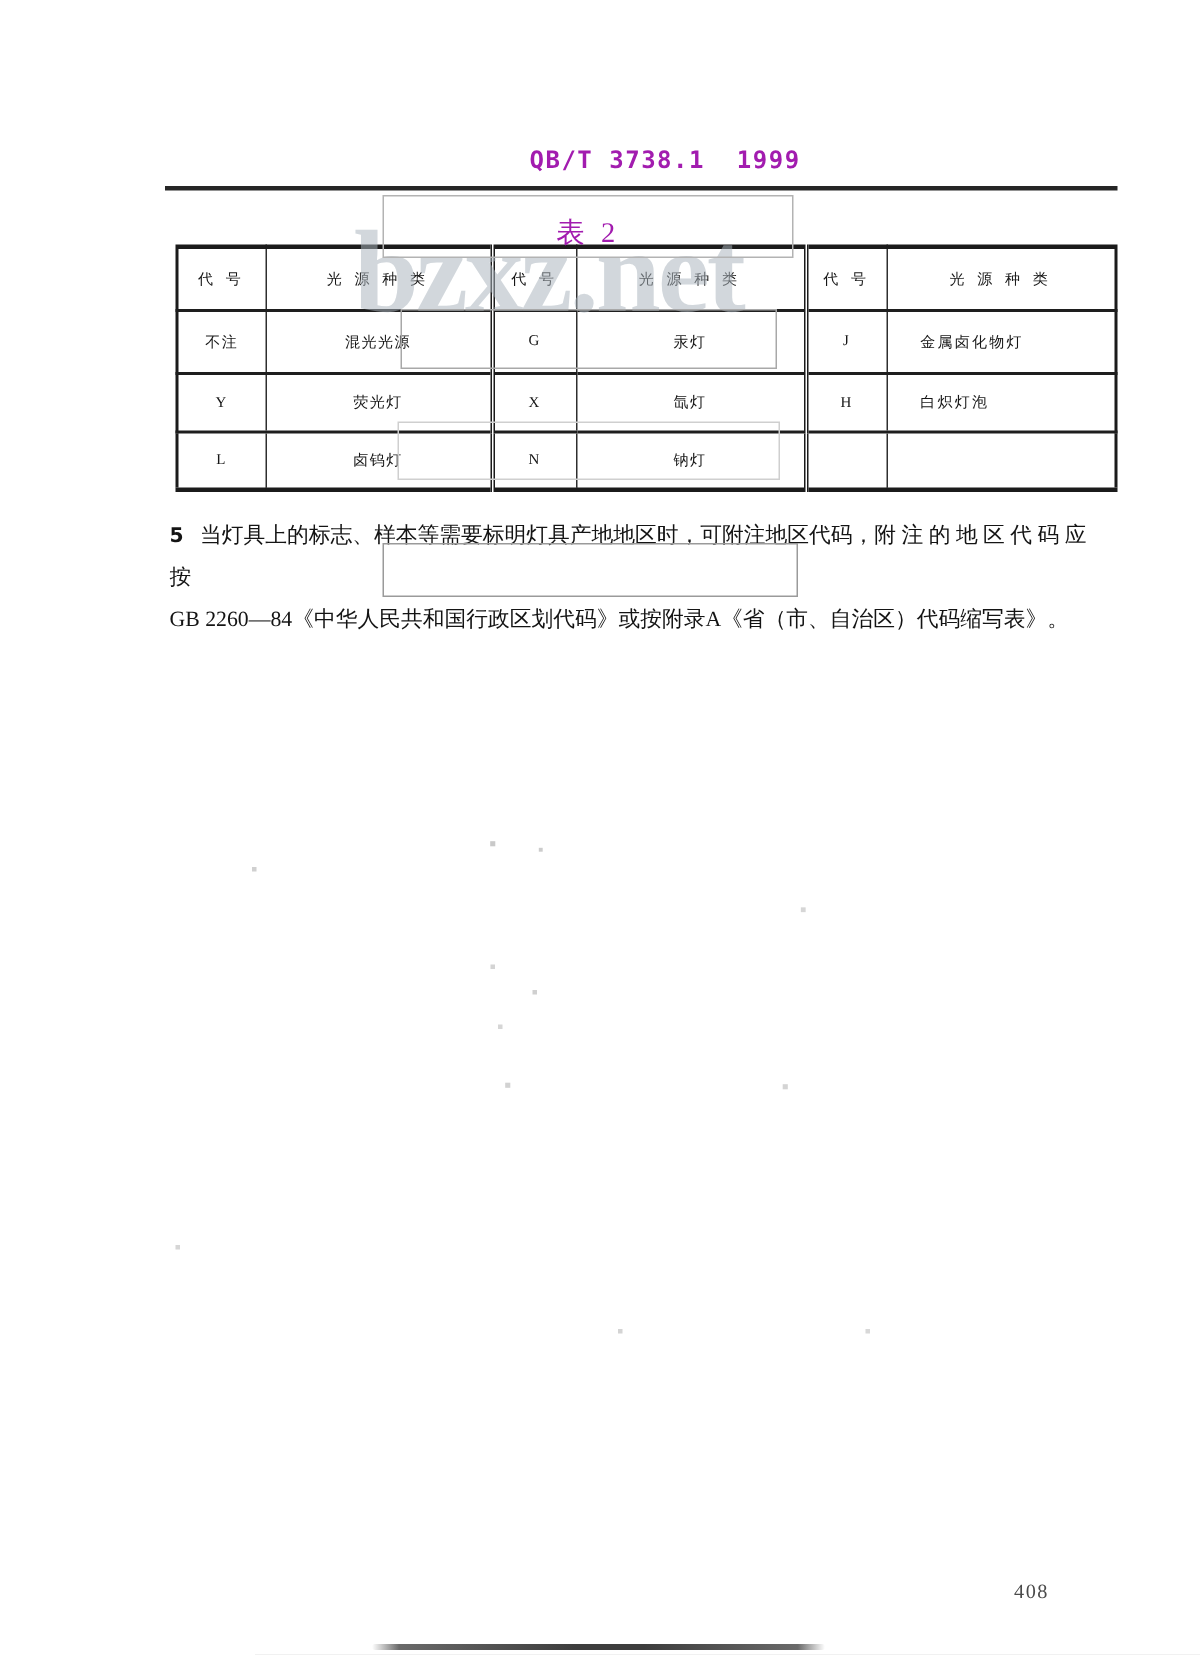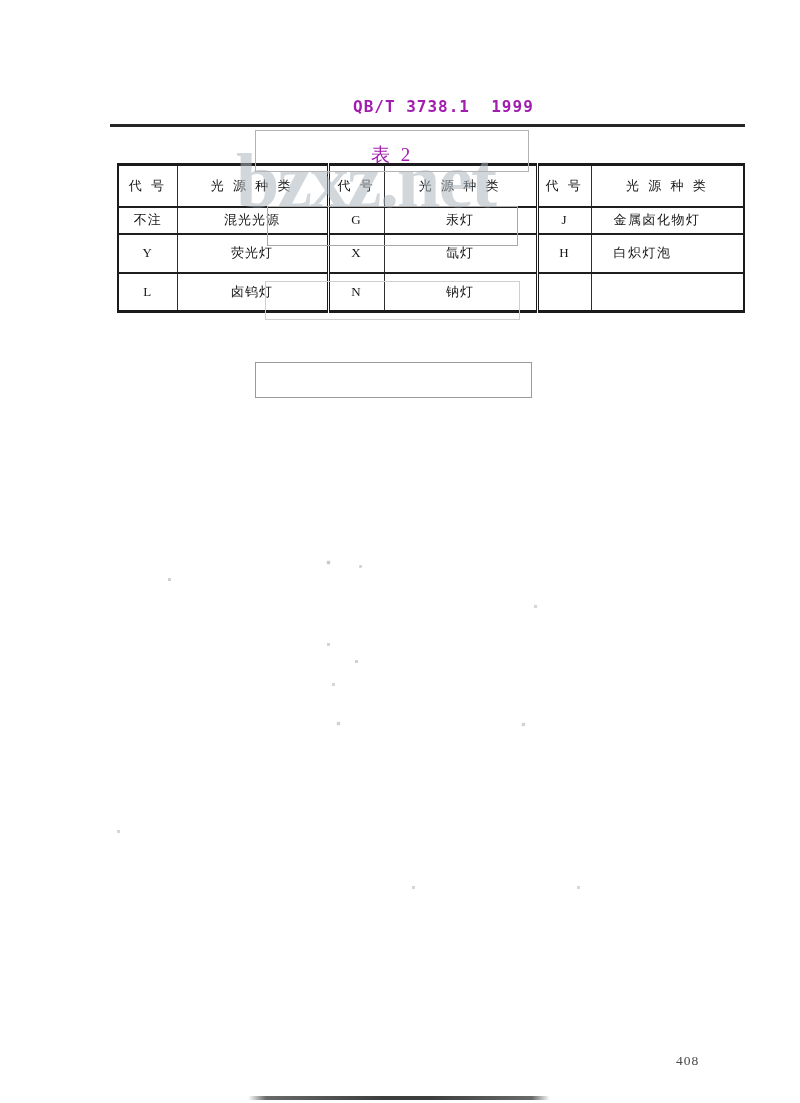--- a/index.html
+++ b/index.html
@@ -40,37 +40,37 @@
     font-family:Liberation Serif, serif;
     font-weight:800;font-size:78px;letter-spacing:-2px;
     color:#aab4bd;opacity:.52;pointer-events:none;user-select:none;margin-left:40px;
   }
   
   .tbl-wrap{position:absolute;left:117px;top:163px;z-index:2;}
   table.src{
     border-collapse:collapse;table-layout:fixed;
     width:626px;
     border-top:3px solid #1b1b1b;border-bottom:3px solid #1b1b1b;
-    font-size:13px;color:#161616;
+    font-size:10px;color:#161616;
   }
   table.src th,table.src td{
     border-top:2px solid #1e1e1e;border-bottom:2px solid #1e1e1e;
     text-align:center;vertical-align:middle;
     padding:0;font-weight:normal;
     letter-spacing:1px;
   }
   table.src th{letter-spacing:3px;}
   table.src th:nth-child(1),table.src td:nth-child(1){border-left:2.5px solid #1b1b1b;}
   table.src th:nth-child(2),table.src td:nth-child(2){border-left:1.5px solid #2e2e2e;}
   table.src th:nth-child(3),table.src td:nth-child(3){border-left:3px double #1b1b1b;}
   table.src th:nth-child(4),table.src td:nth-child(4){border-left:1.5px solid #2e2e2e;}
   table.src th:nth-child(5),table.src td:nth-child(5){border-left:3px double #1b1b1b;}
   table.src th:nth-child(6),table.src td:nth-child(6){border-left:1.5px solid #2e2e2e;border-right:2.5px solid #1b1b1b;}
   table.src tr.hdr{height:42px;}
-  table.src tr.r1{height:27px;}
+  table.src tr.r1{height:42px;}
   table.src tr.r2{height:39px;}
   table.src tr.r3{height:39px;}
   table.src td.grp3type{text-align:left;padding-left:22px;letter-spacing:1.5px;}
   
   .clause{
     position:absolute;left:113px;top:343px;width:616px;z-index:2;
     font-size:14.5px;line-height:28px;color:#141414;
   }
   .clause .num{font-weight:bold;font-family:"DejaVu Sans", sans-serif;font-size:13.5px;margin-right:11px;}
   .clause .l1,.clause .l2{white-space:pre-wrap;}
@@ -162,18 +162,22 @@
           <td class="grp3type"></td>
         </tr>
       </tbody>
     </table>
   </div>
 
   <div class="artifact-box box-row1"></div>
   <div class="artifact-box box-row3"></div>
   <div class="artifact-box box-clause"></div>
 
+  <div class="clause">
+    <div class="l1"><span class="num">5</span><span>当灯具上的标志、样本等需要标明灯具产地地区时，可附注地区代码，附 注 的 地 区 代 码 应 按</span></div>
+    <div class="l2">GB 2260—84《中华人民共和国行政区划代码》或按附录A《省（市、自治区）代码缩写表》。</div>
+  </div>
 
   <div class="page-num">408</div>
   <div class="bottom-bar"></div>
   <div class="noise"></div>
 
 </div>
 
 </body></html>

